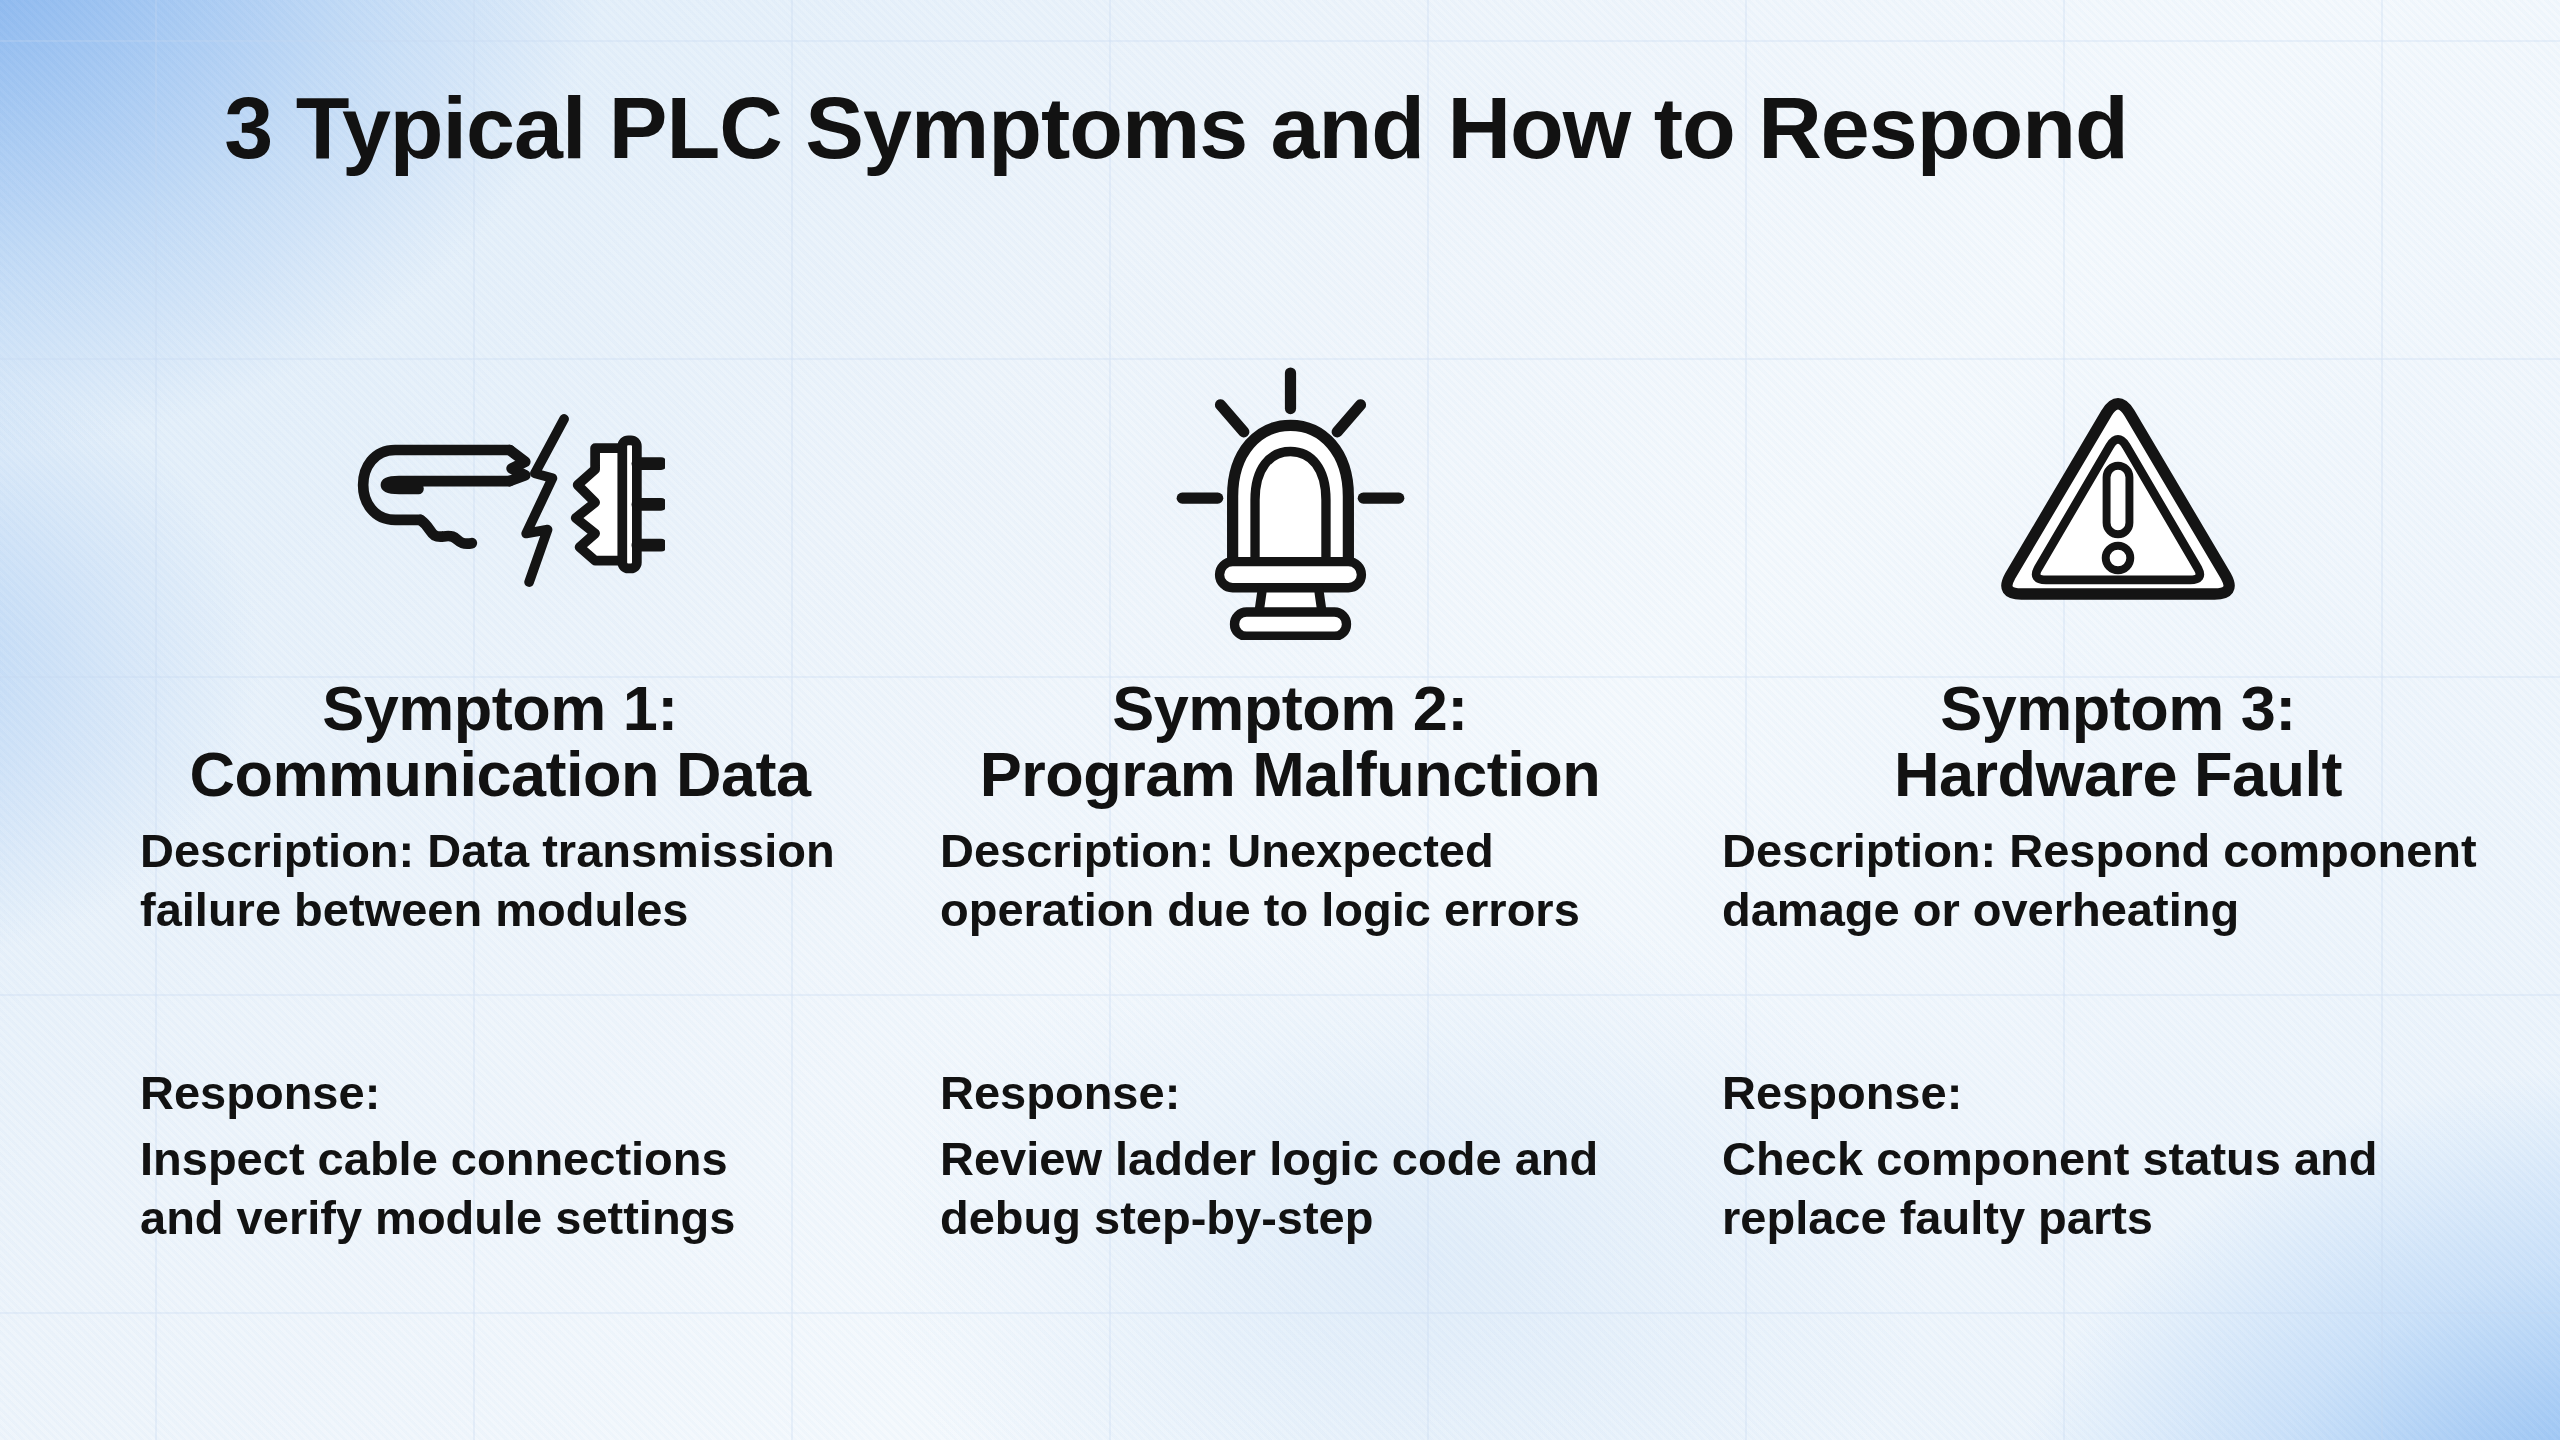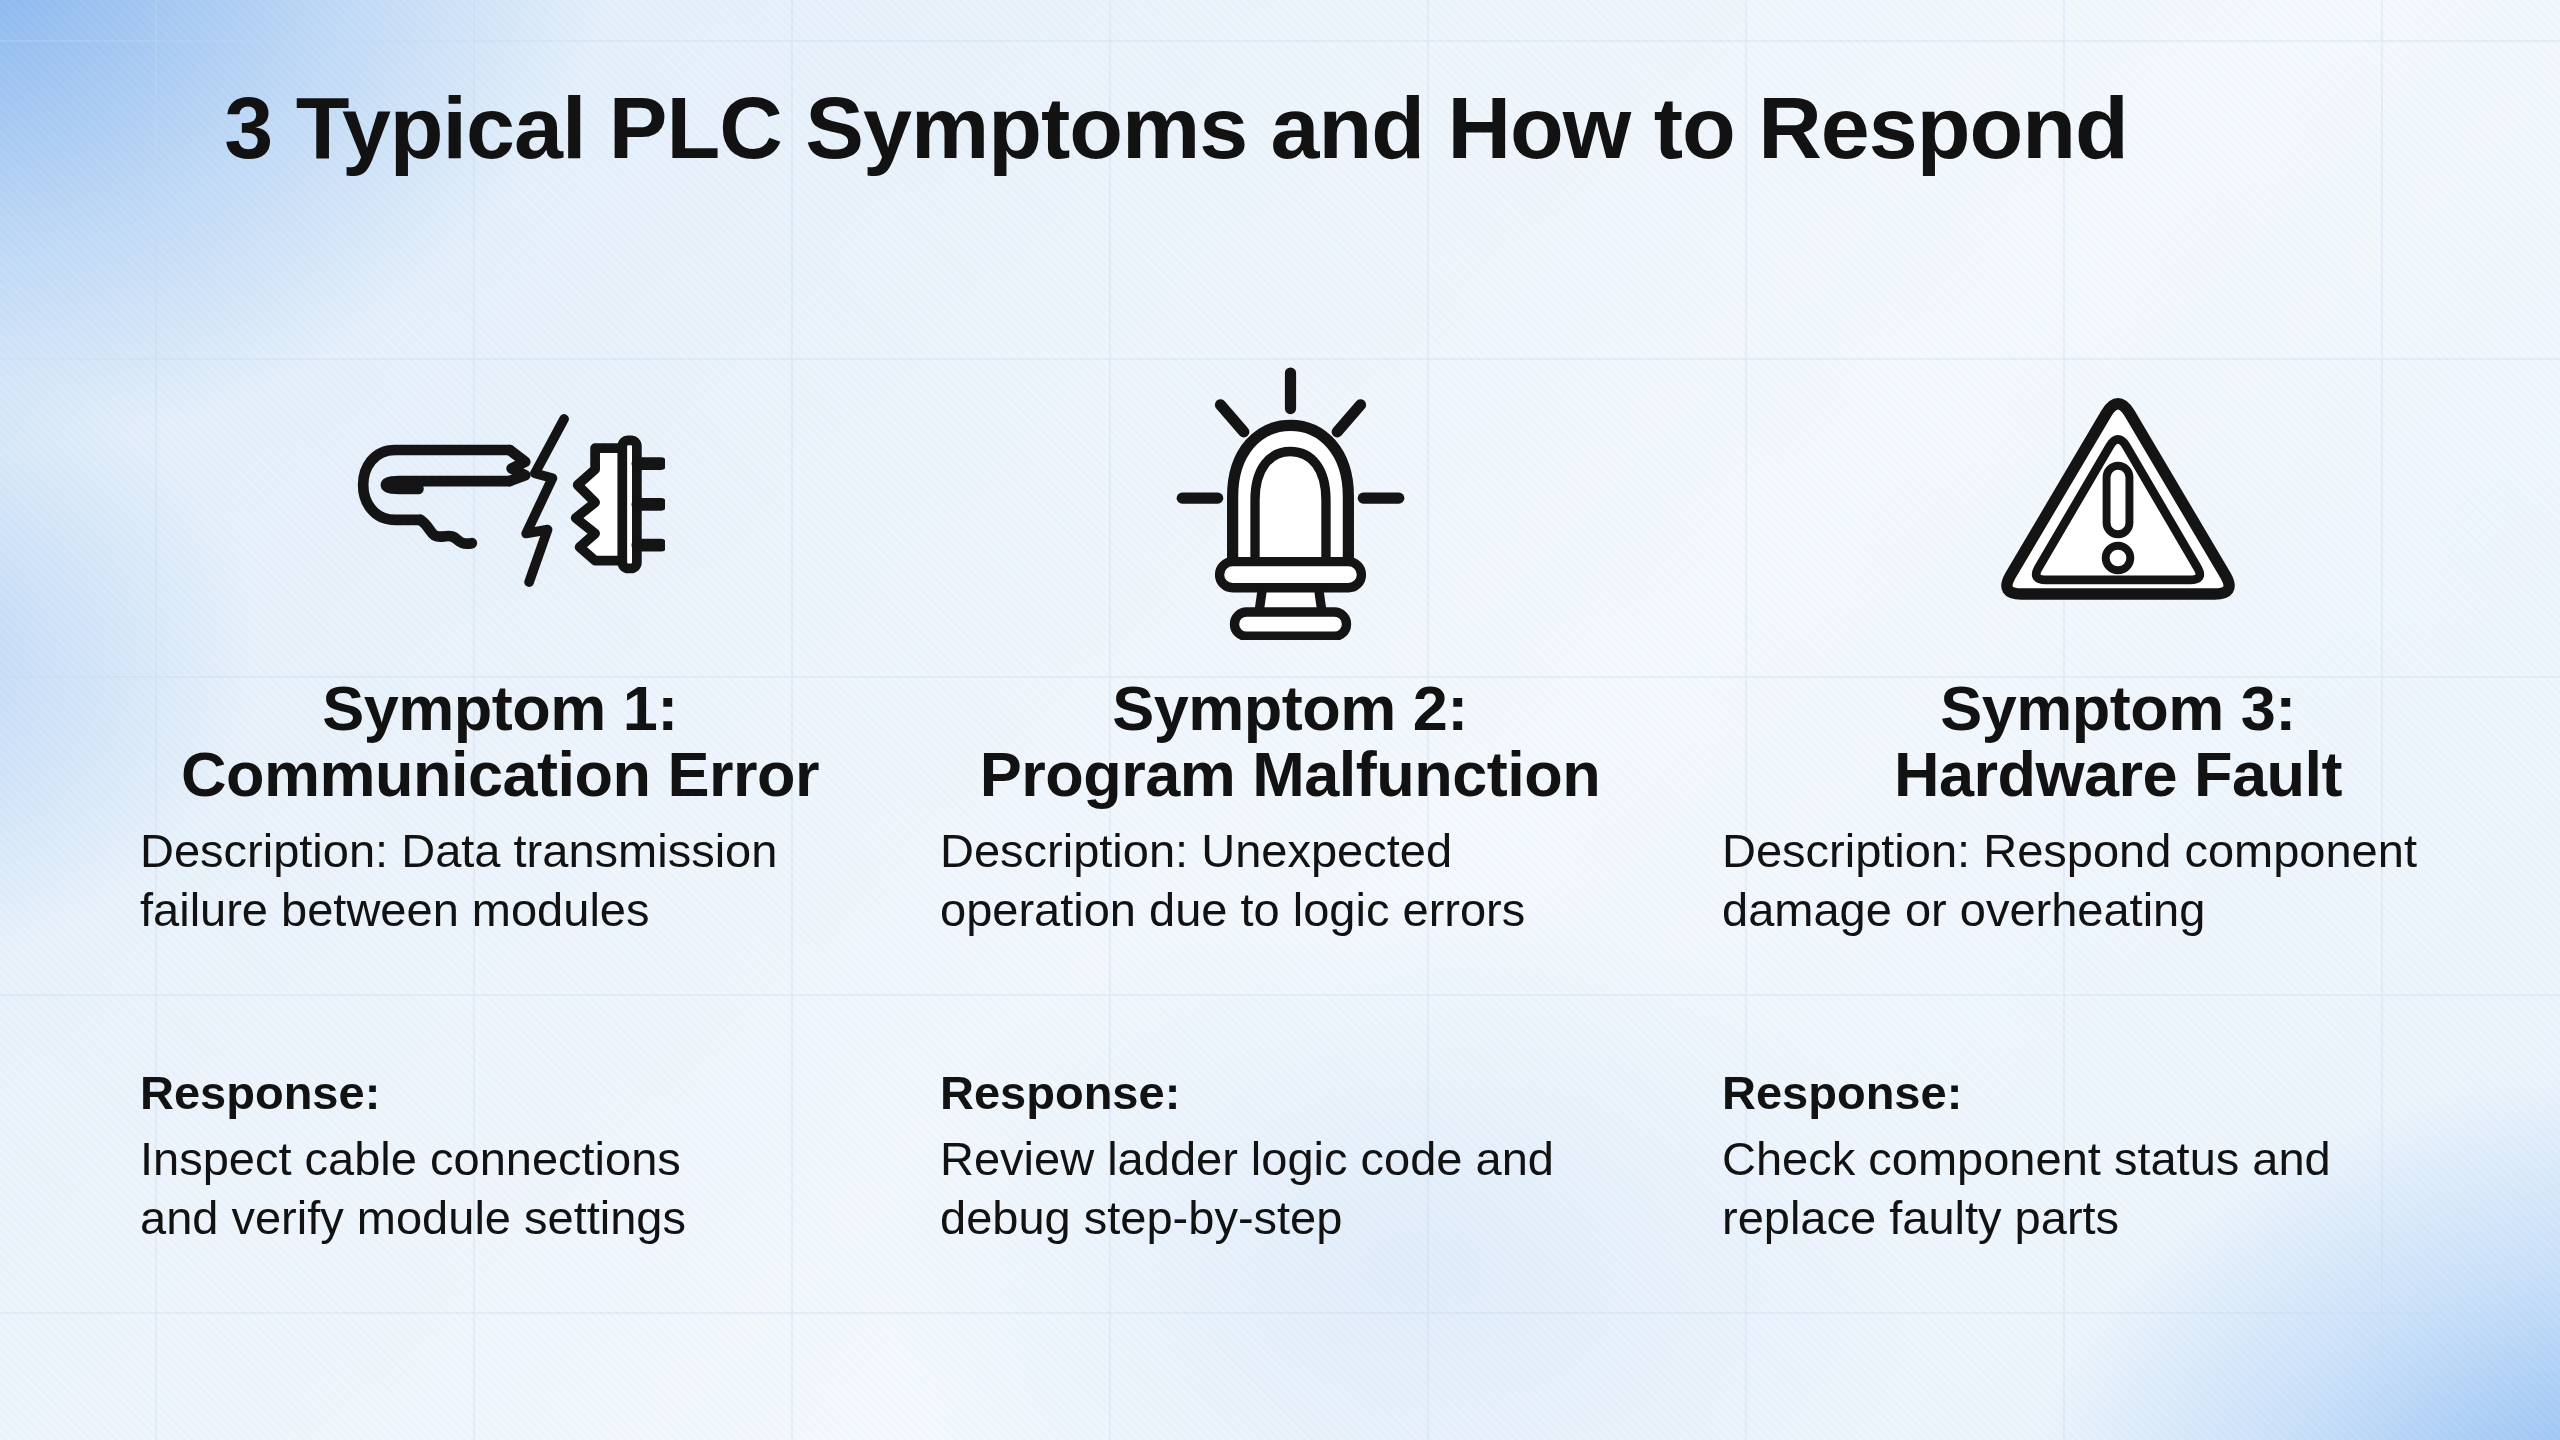--- a/index.html
+++ b/index.html
@@ -31,21 +31,21 @@
   }
   .column{position:absolute;top:360px;}
   .col-1{left:140px;width:720px;}
   .col-2{left:940px;width:700px;}
   .col-3{left:1722px;width:792px;}
   .icon-box{height:280px;display:flex;align-items:center;justify-content:center;}
   .icon-box svg{display:block;}
   .heading{margin:36px 0 0;text-align:center;font-size:63px;font-weight:700;line-height:1.04;letter-spacing:-0.5px;}
   .hline{display:block;}
   .desc{margin:14px 0 0;font-size:47px;line-height:1.26;}
-  .dline{display:block;}
+  .dline{display:block;font-weight:bold;}
   .resp{margin:124px 0 16px;font-size:47px;line-height:1.26;}
   .resp-label{display:block;font-weight:700;margin-bottom:6px;}
   .stroke{fill:none;stroke:#141414;stroke-width:11;stroke-linecap:round;stroke-linejoin:round;}
   .stroke-fill{fill:#ffffff;stroke:#141414;stroke-width:11;stroke-linecap:round;stroke-linejoin:round;}
 </style>
 </head>
 <body>
 
 <div class="texture"></div>
 <div class="grid"></div>
@@ -60,21 +60,21 @@
       <path class="stroke" d="M180,38 L196,50 L182,57 L196,64 L180,70"></path>
       <path class="stroke" d="M88,110 C101,119 97,129 112,127 C129,124 123,137 141,134"></path>
       <path class="stroke" style="stroke-width:10" d="M236,6 L206,62 L224,67 L197,124 L219,120 L200,174"></path>
       <path class="stroke-fill" style="stroke-width:10" d="M268,36 L298,36 L298,152 L268,152 L252,138 L268,124 L248,108 L268,92 L250,74 L268,58 Z"></path>
       <rect class="stroke-fill" style="stroke-width:10" x="296" y="28" width="15" height="132" rx="6"></rect>
       <path class="stroke" style="stroke-width:13" d="M312,52 L336,52 M312,94 L336,94 M312,136 L336,136"></path>
     </svg>
   </div>
   <h2 class="heading">
     <span class="hline">Symptom 1:</span>
-    <span class="hline">Communication Error</span>
+    <span class="hline">Communication Data</span>
   </h2>
   <p class="desc">
     <span class="dline">Description: Data transmission</span>
     <span class="dline">failure between modules</span>
   </p>
   <p class="resp">
     <strong class="resp-label">Response:</strong>
     <span class="dline">Inspect cable connections</span>
     <span class="dline">and verify module settings</span>
   </p>

